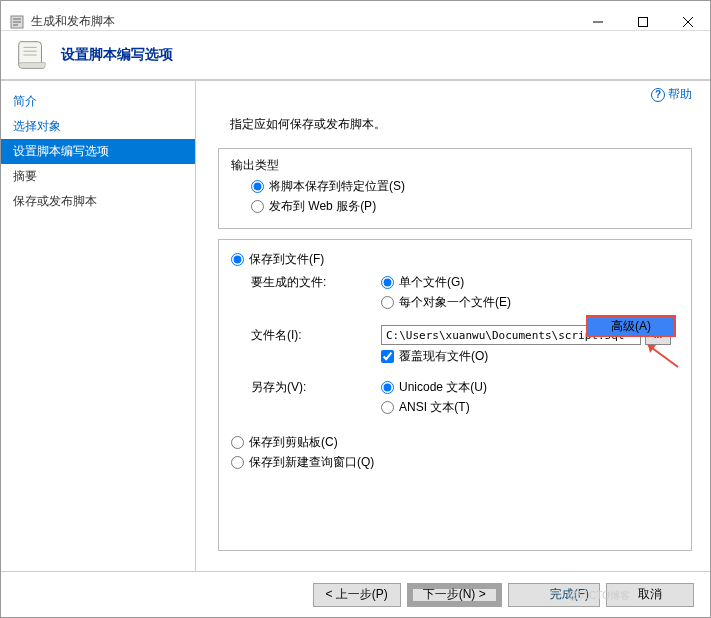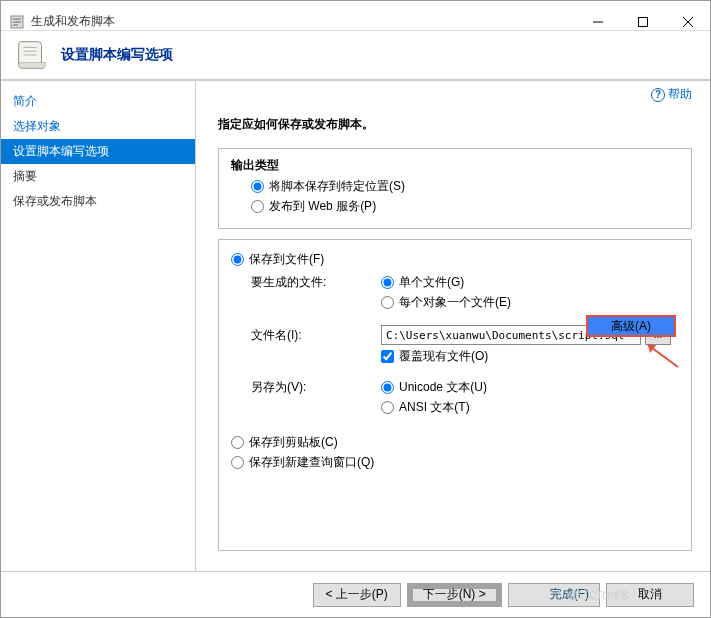--- a/index.html
+++ b/index.html
@@ -15,21 +15,21 @@
 .header-icon { width: 38px; height: 38px; margin-right: 10px; }
 .header-title { font-size: 14px; font-weight: bold; color: #003399; }
 .body { flex: 1; display: flex; min-height: 0; }
 .sidebar { width: 195px; border-right: 1px solid #ccc; padding: 8px 0; }
 .sidebar-item { padding: 4px 12px; color: #0066cc; cursor: pointer; }
 .sidebar-item.selected { background: #0078d7; color: #fff; }
 .sidebar-item.plain { color: #333; }
 .content { flex: 1; padding: 10px 18px 10px 22px; display: flex; flex-direction: column; position: relative; }
 .help-link { position: absolute; top: 5px; right: 18px; color: #0066cc; display: flex; align-items: center; gap: 3px; }
 .help-link .qicon { width: 14px; height: 14px; border-radius: 50%; border: 1px solid #0066cc; display: inline-flex; align-items: center; justify-content: center; font-size: 10px; color: #0066cc; font-weight: bold; }
-.instruction { font-weight: bold; margin: 25px 0 15px 0; }
+.instruction { font-weight: normal; margin: 25px 0 15px 12px; }
 .group { border: 1px solid #bbb; padding: 8px 12px 10px 12px; margin-bottom: 10px; }
 .group.flex-grow { flex: 1; }
 .row { display: flex; align-items: center; margin: 3px 0; }
 .sub-indent { margin-left: 20px; }
 .adv-btn { position: absolute; right: 34px; top: 234px; width: 90px; height: 22px; border: 2px solid #e74c3c; background: #3b82f6; display: flex; align-items: center; justify-content: center; cursor: pointer; font-size: 12px; }
 .arrow { position: absolute; right: 30px; top: 258px; }
 .path-input { width: 260px; height: 20px; border: 1px solid #888; padding: 0 4px; font-family: monospace; font-size: 11px; }
 .browse-btn { width: 26px; height: 20px; border: 1px solid #888; background: #e1e1e1; margin-left: 4px; text-align: center; font-size: 10px; line-height: 18px; cursor: pointer; }
 .col-left { width: 130px; }
 .footer { height: 46px; border-top: 1px solid #ccc; display: flex; align-items: center; justify-content: flex-end; padding: 0 16px; gap: 6px; }
@@ -95,21 +95,21 @@
     <div class="content">
 
       <div class="help-link">
         <span class="qicon">?</span>
         <span>帮助</span>
       </div>
 
       <div class="instruction">指定应如何保存或发布脚本。</div>
 
       <div class="group">
-        <div style="margin-bottom:4px;font-weight:bold;">输出类型</div>
+        <div style="margin-bottom:4px;">输出类型</div>
         <div class="row sub-indent">
           <label>
             <input type="radio" name="outtype" checked="" style="">
             <span>将脚本保存到特定位置(S)</span>
           </label>
         </div>
         <div class="row sub-indent">
           <label>
             <input type="radio" name="outtype" style="">
             <span>发布到 Web 服务(P)</span>

